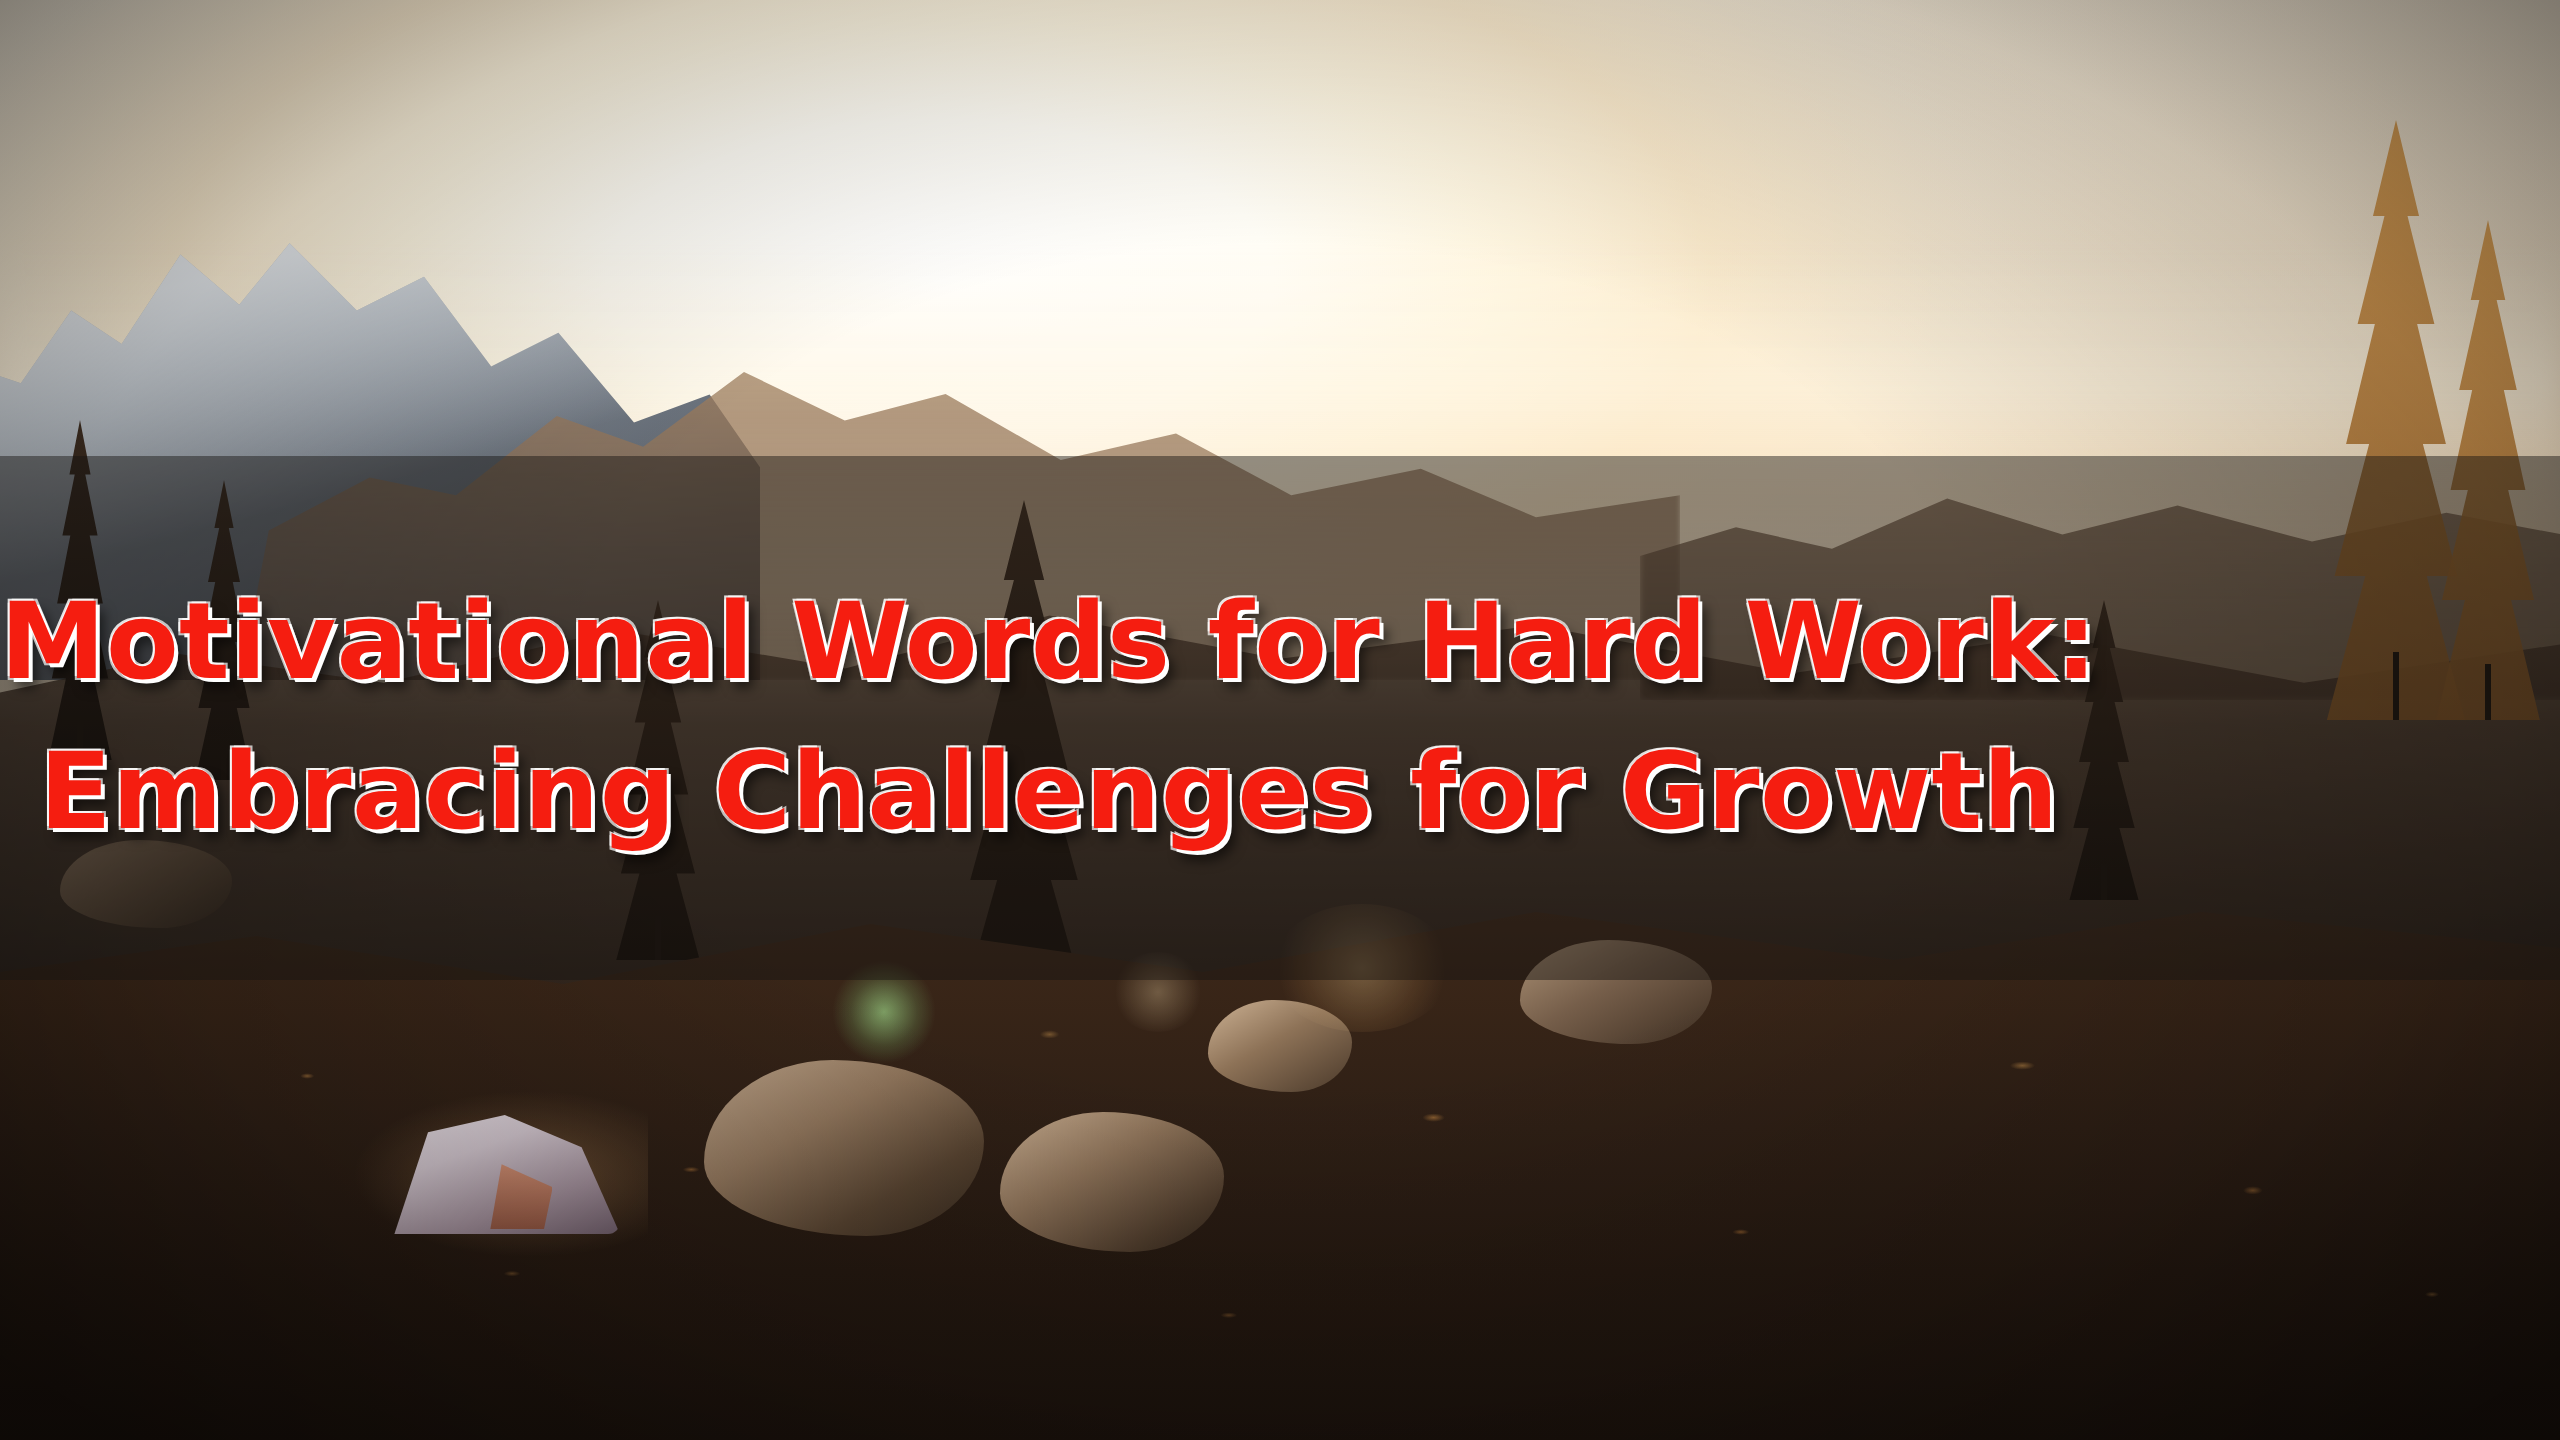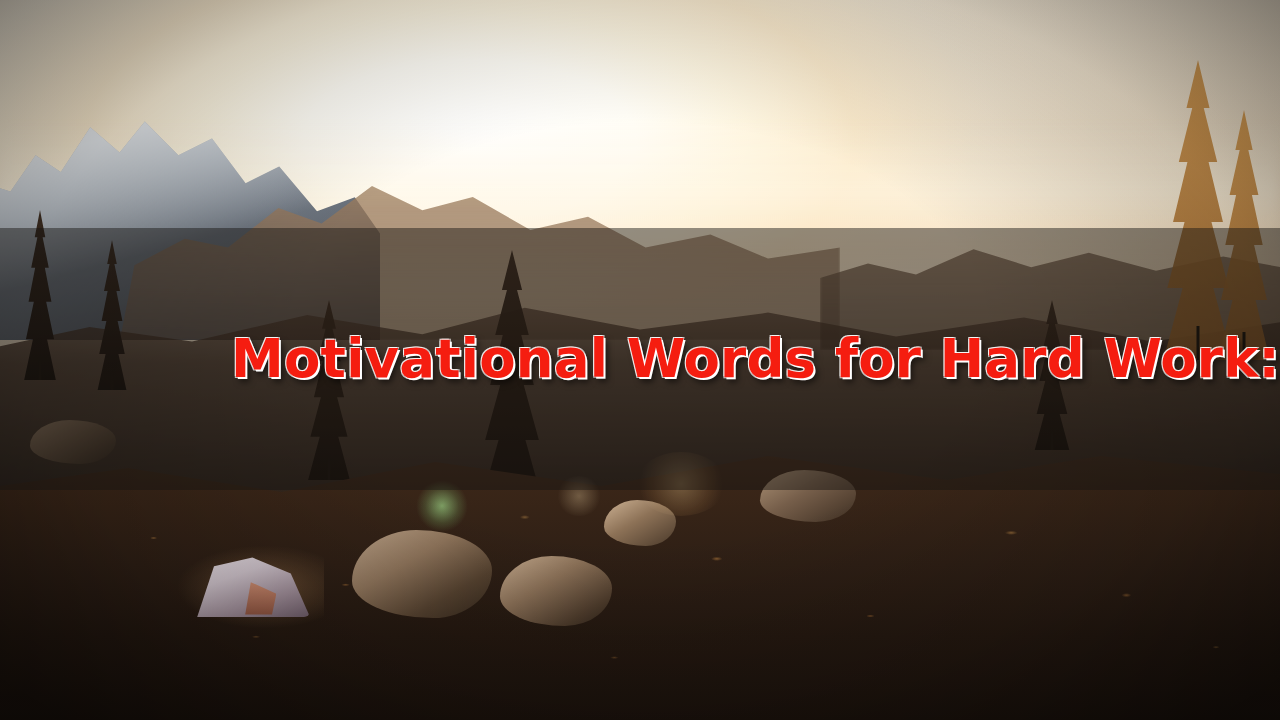--- a/index.html
+++ b/index.html
@@ -158,21 +158,21 @@
   
   .title-band {
     position: absolute;
     left: 0;
     top: 228px;
     width: 1280px;
     height: 262px;
     background: rgba(22,20,18,0.46);
     display: flex;
     flex-direction: column;
-    align-items: flex-end;
+    align-items: flex-start;
     justify-content: center;
   }
 
   .title-text {
     margin: 0;
     text-align: center;
     font-family: "DejaVu Sans", sans-serif;
     font-weight: 700;
     font-size: 53px;
     line-height: 1.42;
@@ -249,16 +249,17 @@
 
   <div class="flare flare-1"></div>
   <div class="flare flare-2"></div>
   <div class="flare flare-3"></div>
 
   <div class="layer vignette"></div>
 
   <div class="title-band">
     <h1 class="title-text">
       <span>Motivational Words for Hard Work:</span>
+      <span class="title-line2">Embracing Challenges for Growth</span>
     </h1>
   </div>
 
 </div>
 
 </body></html>

